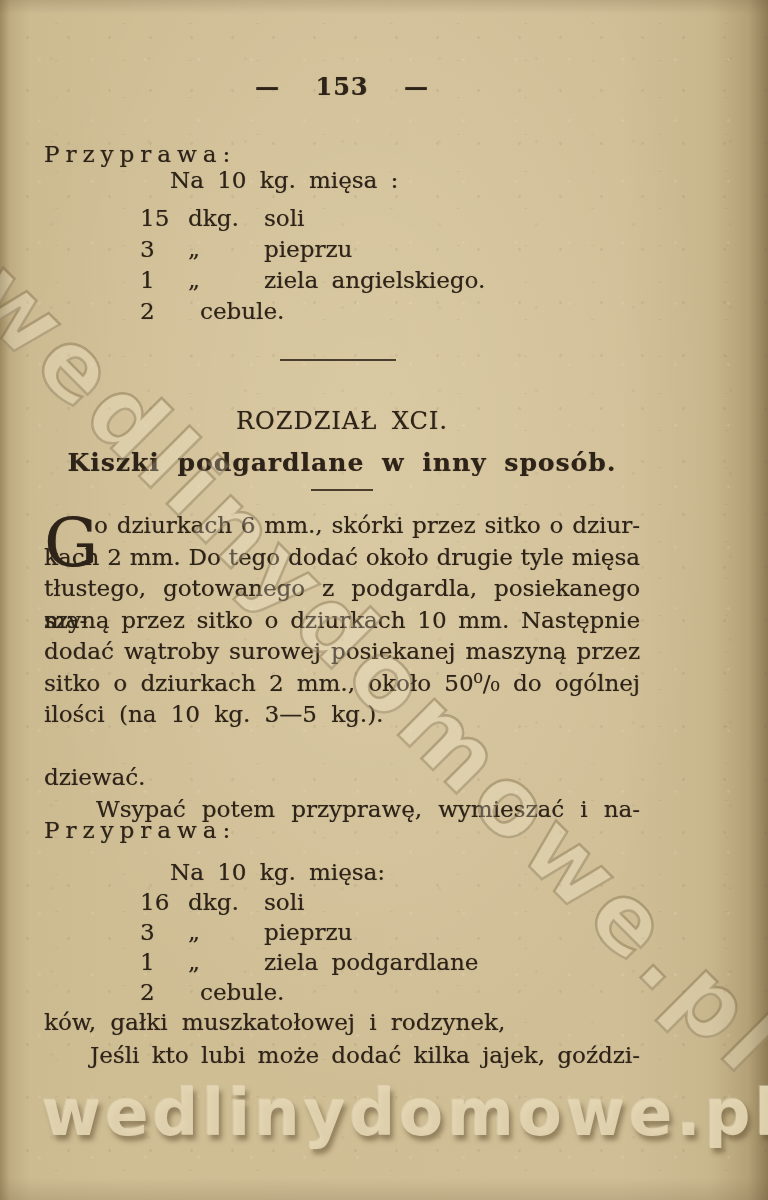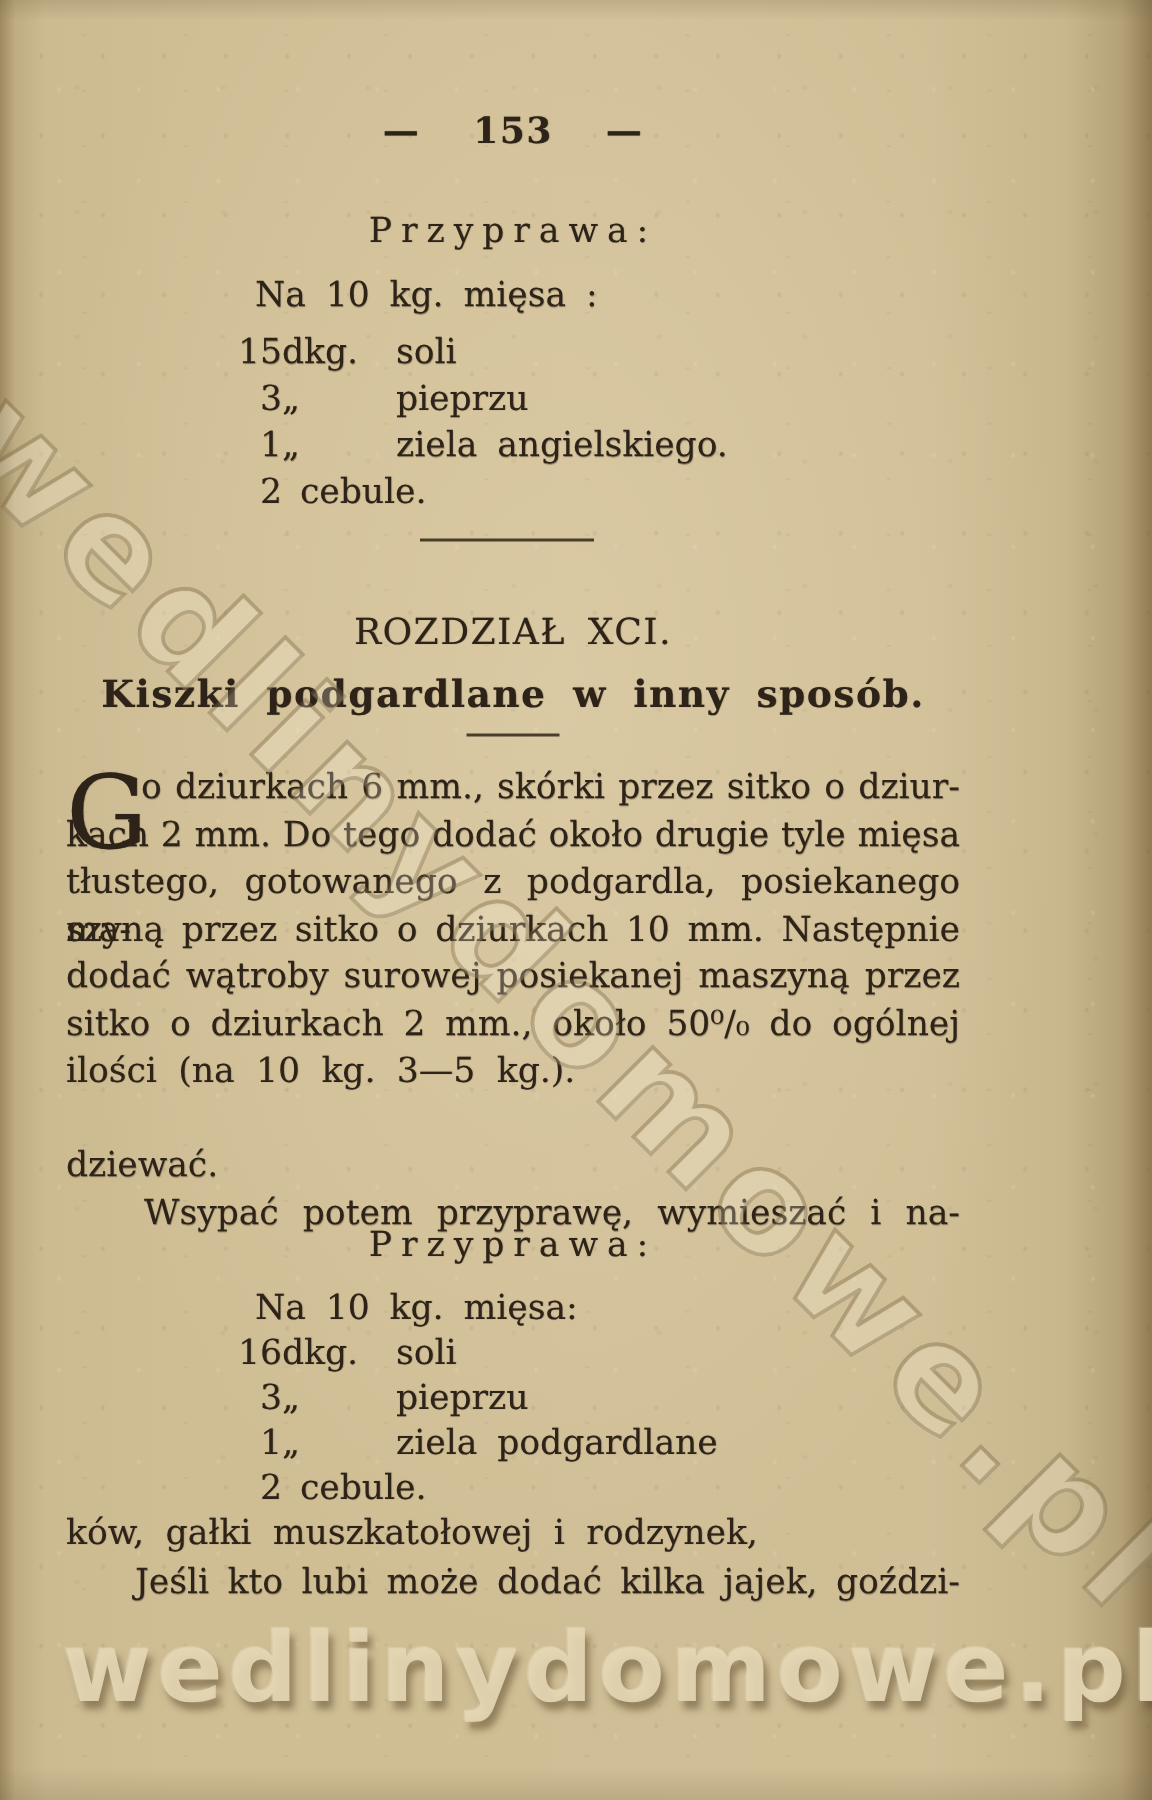--- a/index.html
+++ b/index.html
@@ -22,33 +22,33 @@
       radial-gradient(rgba(255,250,228,0.12) 1px, rgba(0,0,0,0) 1.7px),
       radial-gradient(rgba(120,100,64,0.07) 1.4px, rgba(0,0,0,0) 2.2px);
     background-size: 41px 53px, 67px 37px, 53px 61px, 97px 83px;
     background-position: 7px 11px, 23px 5px, 13px 29px, 3px 17px;
   }
   .ink { text-shadow: 0.3px 0.4px 0.7px rgba(43,33,20,0.5); }
 
   .pageno { position:absolute; top:72px; left:44px; width:596px; text-align:center;
     font-size:24px; font-weight:bold; letter-spacing:1px; word-spacing:26px; }
 
-  .spice-heading { position:absolute; left:44px; width:596px; text-align:center;
+  .spice-heading { position:absolute; left:44px; width:596px; 
     font-size:23px; letter-spacing:6px; }
   .spice-top { top:141px; }
   .spice-bottom { top:817px; }
 
   .ing-list { position:absolute; left:140px; width:430px; font-size:23px; word-spacing:6px; }
-  .list-top { top:183px; }
+  .list-top { top:166px; }
   .list-bottom { top:858px; }
   .ing-intro { padding-left:30px; height:30px; line-height:28px; }
   .list-top .ing-intro { margin-bottom:8px; }
   .ing-row { display:flex; height:31px; line-height:29px; }
   .list-bottom .ing-row { height:30px; }
-  .qty { width:48px; text-align:right; }
+  .qty { width:48px; }
   .unit { width:76px; text-align:left; }
   .unit:empty { width:12px; }
 
   .rule { position:absolute; border-top:2px solid rgba(48,38,23,0.85); height:0; }
   .rule-1 { top:359px; left:280px; width:116px; }
   .rule-2 { top:489px; left:311px; width:62px; }
 
   .chapter-kicker { position:absolute; top:407px; left:44px; width:596px; text-align:center;
     font-size:24px; letter-spacing:1px; word-spacing:6px; }
   .chapter-title { position:absolute; top:448px; left:44px; width:596px; text-align:center;

